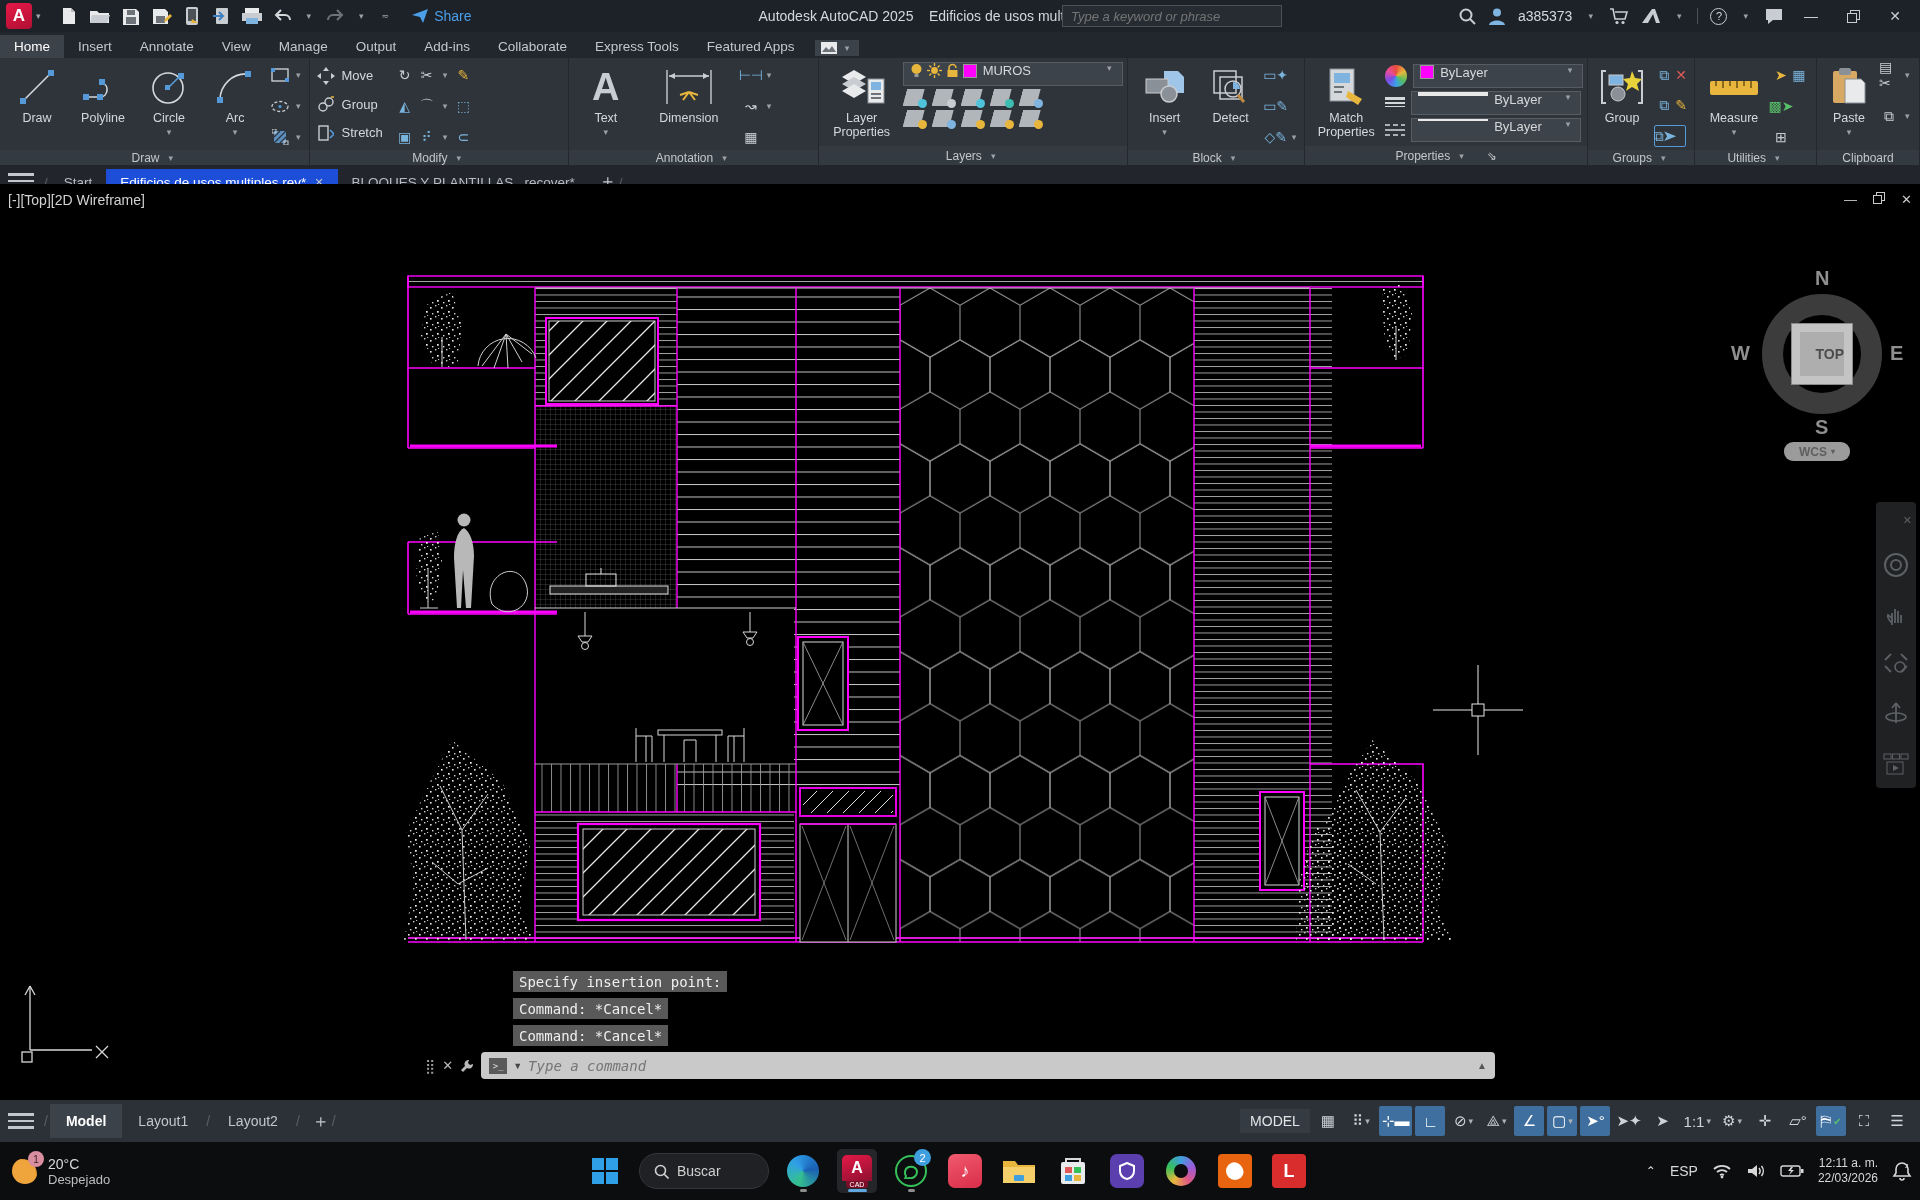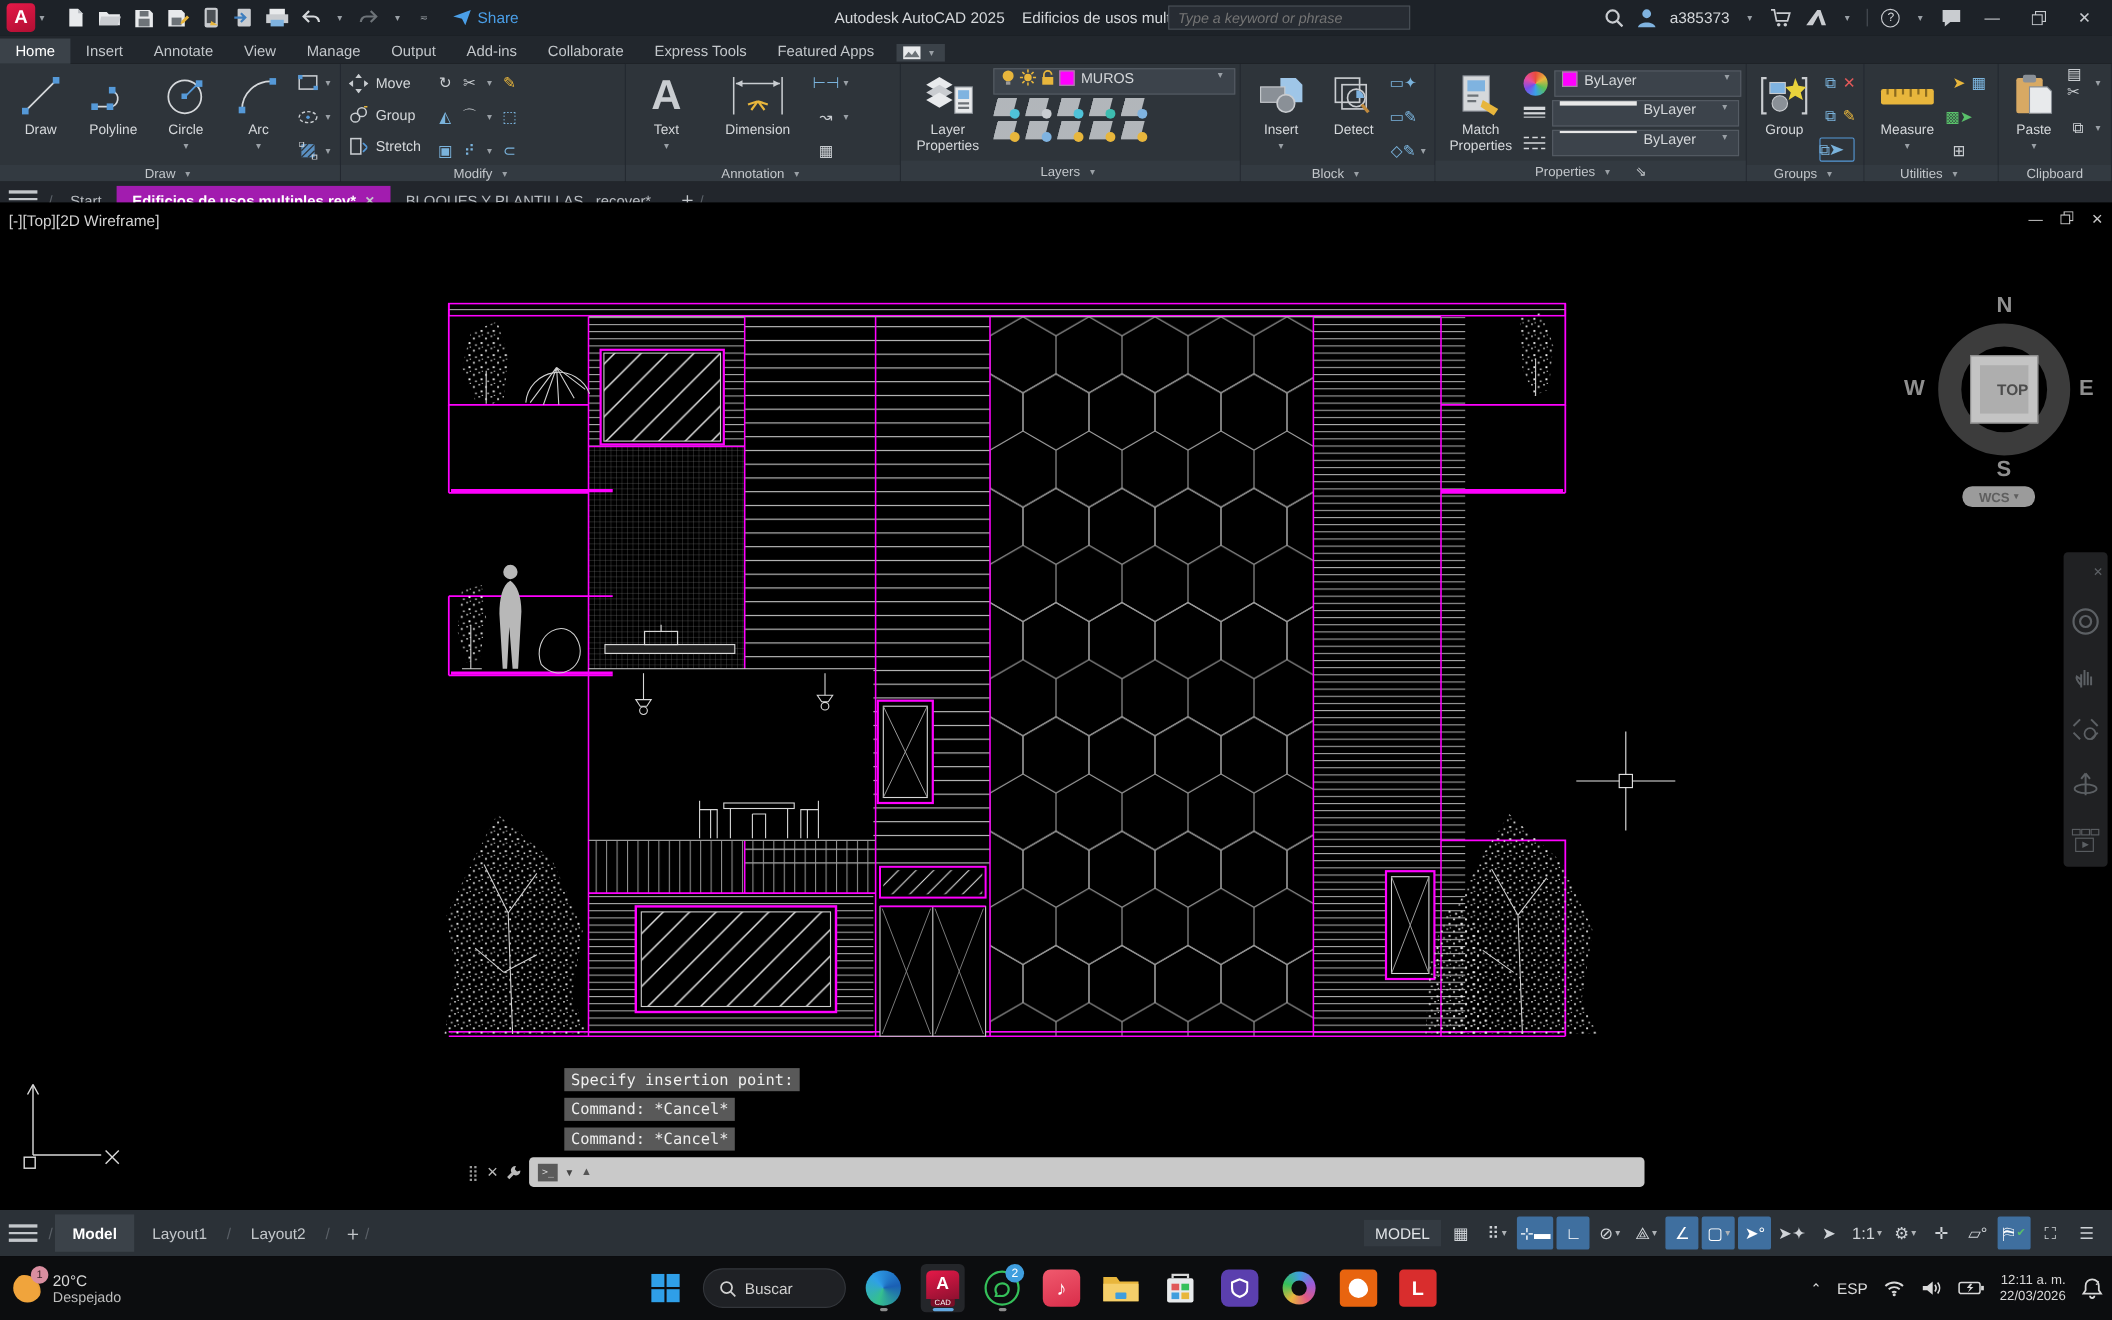--- a/index.html
+++ b/index.html
@@ -48,21 +48,21 @@
   .lyrrow { display:flex; gap:7px; }
   .lyr { width:22px; height:17px; position:relative; }
   .lyr .stack { position:absolute; inset:0; background:
       linear-gradient(105deg, transparent 15%, #c9cdd1 15% 85%, transparent 85%); clip-path:polygon(20% 0,100% 0,80% 100%,0 100%); opacity:.85; }
   .lyr .dot { position:absolute; right:-2px; bottom:-2px; width:9px; height:9px; border-radius:50%; }
   .colorwheel { width:22px; height:22px; border-radius:50%; background:conic-gradient(#e84c3d,#e8b63c,#57c05a,#3aa0e8,#7a4ce8,#e84c9d,#e84c3d); }
 
   
   #filetabs { position:absolute; left:0; top:165px; width:1920px; height:31px; background:#22262c; display:flex; align-items:flex-end; color:#b9bdc2; font-size:13.5px; }
   .ft { padding:6px 14px; display:flex; align-items:center; gap:8px; }
-  .ft.active { background:#a21caf; color:#fff; font-weight:bold;margin-top:28px; }
+  .ft.active { background:#1d4ed8; color:#fff; font-weight:normal;margin-top:28px; }
   .ft .x { font-size:11px; color:#c3c7cb; }
   .ham { width:26px; height:26px; margin:0 8px 2px 8px; display:flex; flex-direction:column; justify-content:center; gap:4px; }
   .ham i { display:block; height:2.5px; background:#c3c7cb; }
   .slash { color:#5a6067; margin:0 2px 6px 2px; }
   .plusbtn { font-size:18px; color:#c3c7cb; margin:0 0 3px 10px; }
 
   
   #canvas { position:absolute; left:0; top:184px; width:1920px; height:904px; background:#000; }
   #vplabel { position:absolute; left:8px; top:8px; color:#d2d2d2; font-size:14px; }
   .canwin { position:absolute; right:8px; top:8px; display:flex; gap:16px; color:#c9c9c9; font-size:13px; }
@@ -997,20 +997,21 @@
 
   <div id="cmdbar">
     <span class="cmdgrips">⣿</span>
     <span style="color:#b9b9b9;font-size:13px;">✕</span>
     <svg width="16" height="16">
         <path d="M10 2a4 4 0 00-4 6L2 12l2 2 4-4a4 4 0 006-4l-3 1-2-2z" fill="#b9b9b9"></path>
       </svg>
     <div id="cmdinputwrap">
       <span class="cmdtermicon">&gt;_</span>
       <span style="font-size:9px;color:#444;">▼</span>
+      <input id="cmdinput" placeholder="Type a command" style="">
       <span style="font-size:10px;color:#555;">▲</span>
     </div>
   </div>
 </div>
 
 <div id="statusbar">
   <div class="ham" style="margin-bottom:0">
       <i></i>
       <i></i>
       <i></i>

